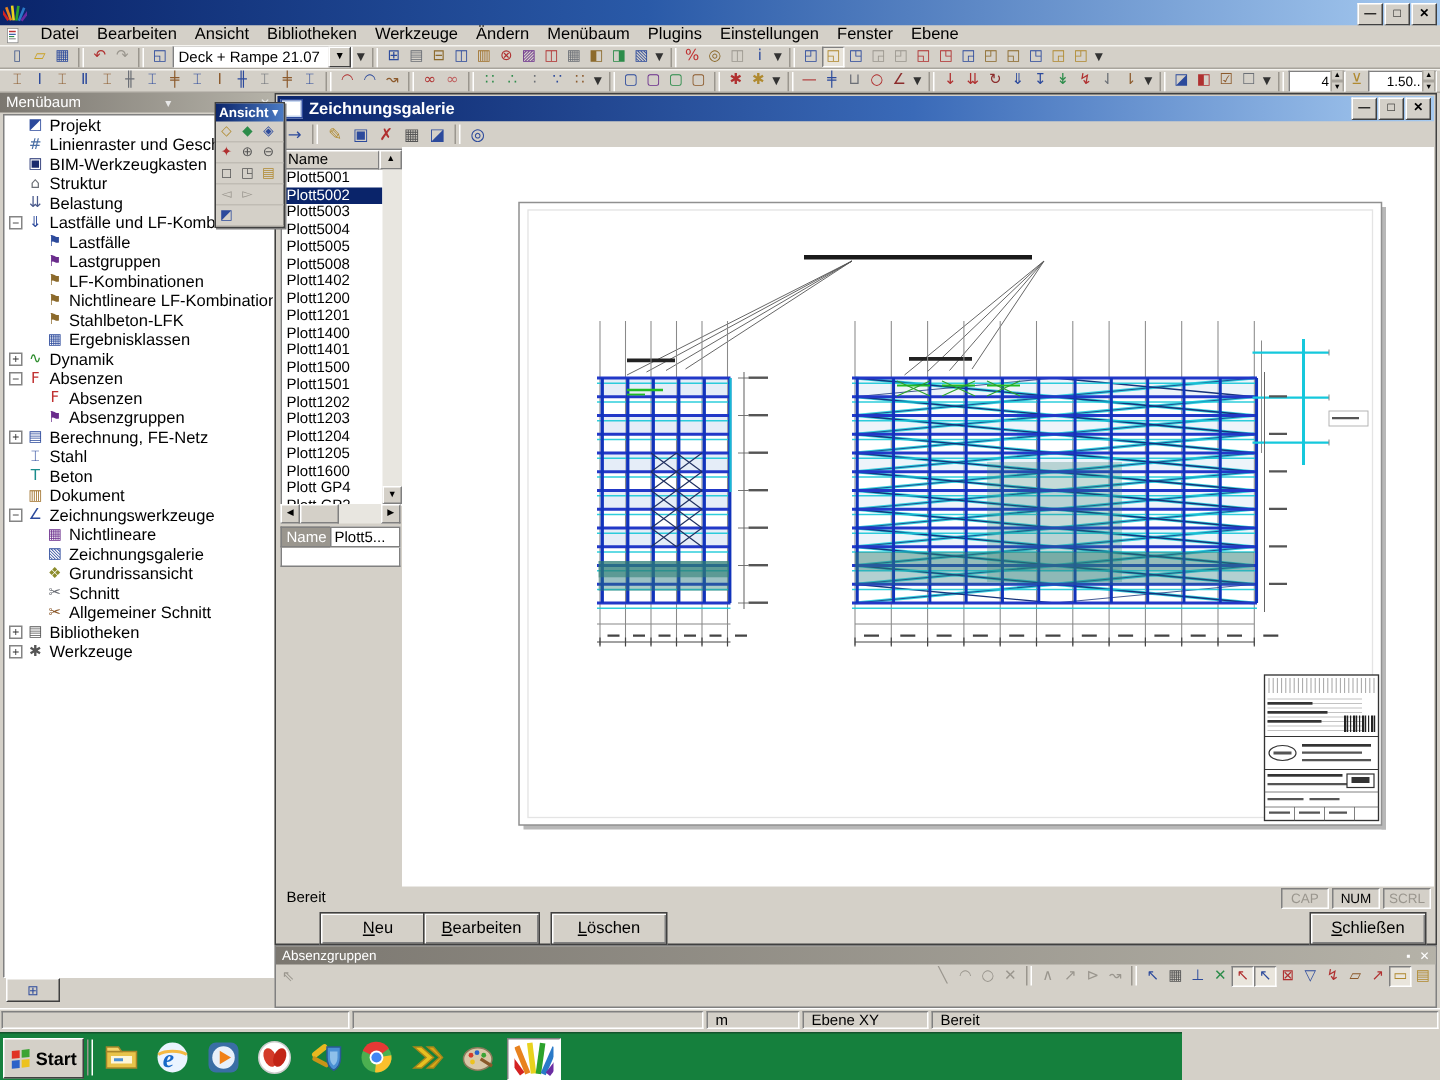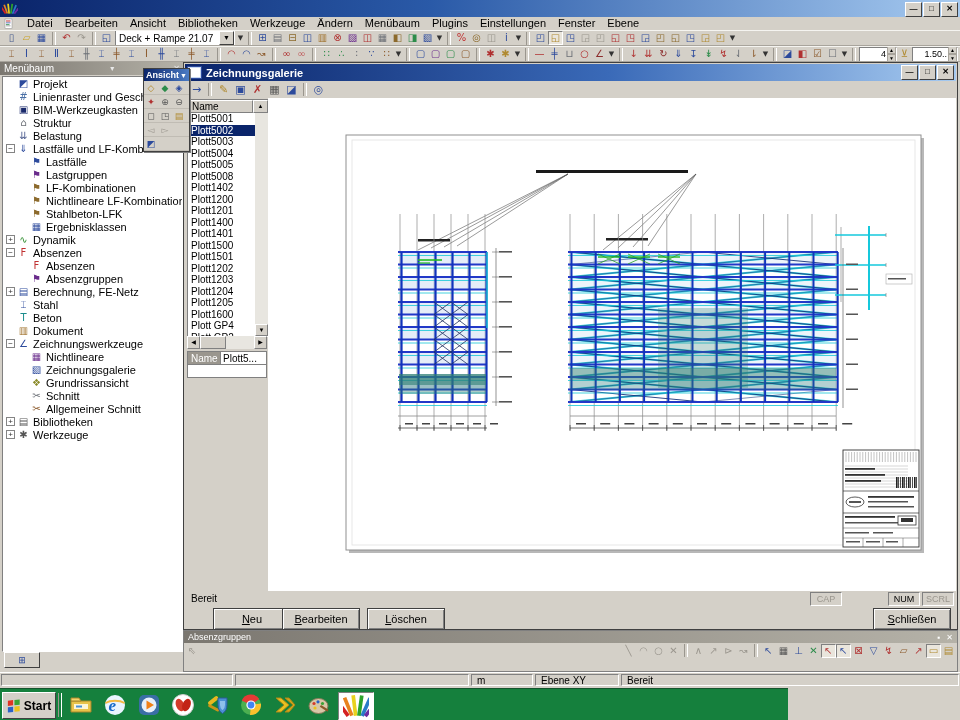--- a/index.html
+++ b/index.html
@@ -95,21 +95,21 @@
         border:1px solid #808080;border-right:none;box-sizing:border-box;}
   .pval{flex:1;background:#fff;font-size:10px;padding-left:2px;line-height:14px;border:1px solid #808080;box-sizing:border-box;}
   .pempty{height:13px;background:#fff;border:1px solid #808080;border-top:none;box-sizing:border-box;}
   
   #gcanvas{position:absolute;left:83px;top:0;right:0;bottom:0;background:#fff;overflow:hidden;}
   
   #g-status{position:absolute;left:1px;right:1px;top:528px;height:15px;display:flex;align-items:center;font-size:10px;}
   #g-status .stext{padding-left:6px;flex:1;}
   .lockbox{width:30px;height:12px;border:1px solid;border-color:#808080 #fff #fff #808080;font-size:9px;
            text-align:center;line-height:12px;margin-right:2px;color:#9a968e;}
-  .lockbox.on{color:#000;margin-left:44px;}
+  .lockbox.on{color:#000;}
   #g-buttons{position:absolute;left:1px;right:1px;top:543px;height:24px;}
   .gbtn{position:absolute;top:2px;width:76px;height:20px;background:#d4d0c8;border:1px solid #404040;
         box-shadow:inset 1px 1px 0 #fff,inset -1px -1px 0 #808080;font-size:11px;text-align:center;line-height:20px;}
   .u{text-decoration:underline;}
   
   #cmdline{left:183px;top:630px;width:775px;height:42px;background:#d4d0c8;border:1px solid #808080;box-sizing:border-box;}
   #cmd-head{position:absolute;left:0;top:0;right:0;height:12px;background:linear-gradient(90deg,#7b7770,#b5b2a8);
             color:#fff;font-size:9px;display:flex;align-items:center;padding:0 4px;}
   #cmd-head .hb{margin-left:6px;font-size:8px;}
   #cmd-head .sp{margin-left:auto;}

